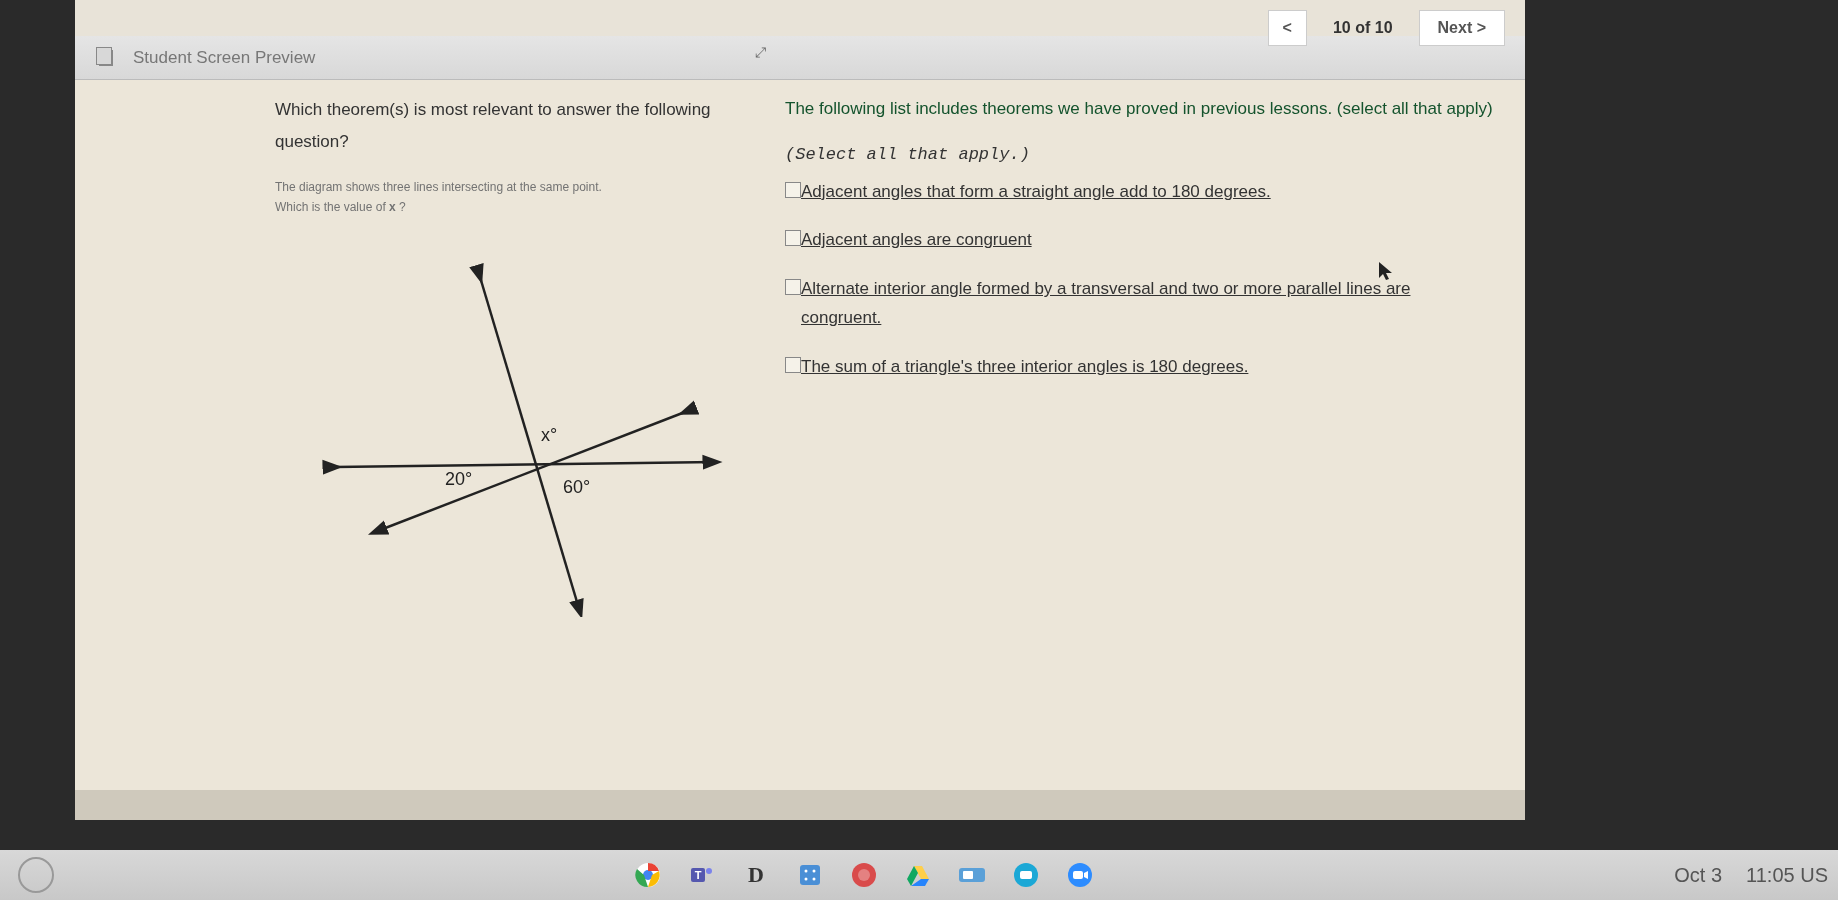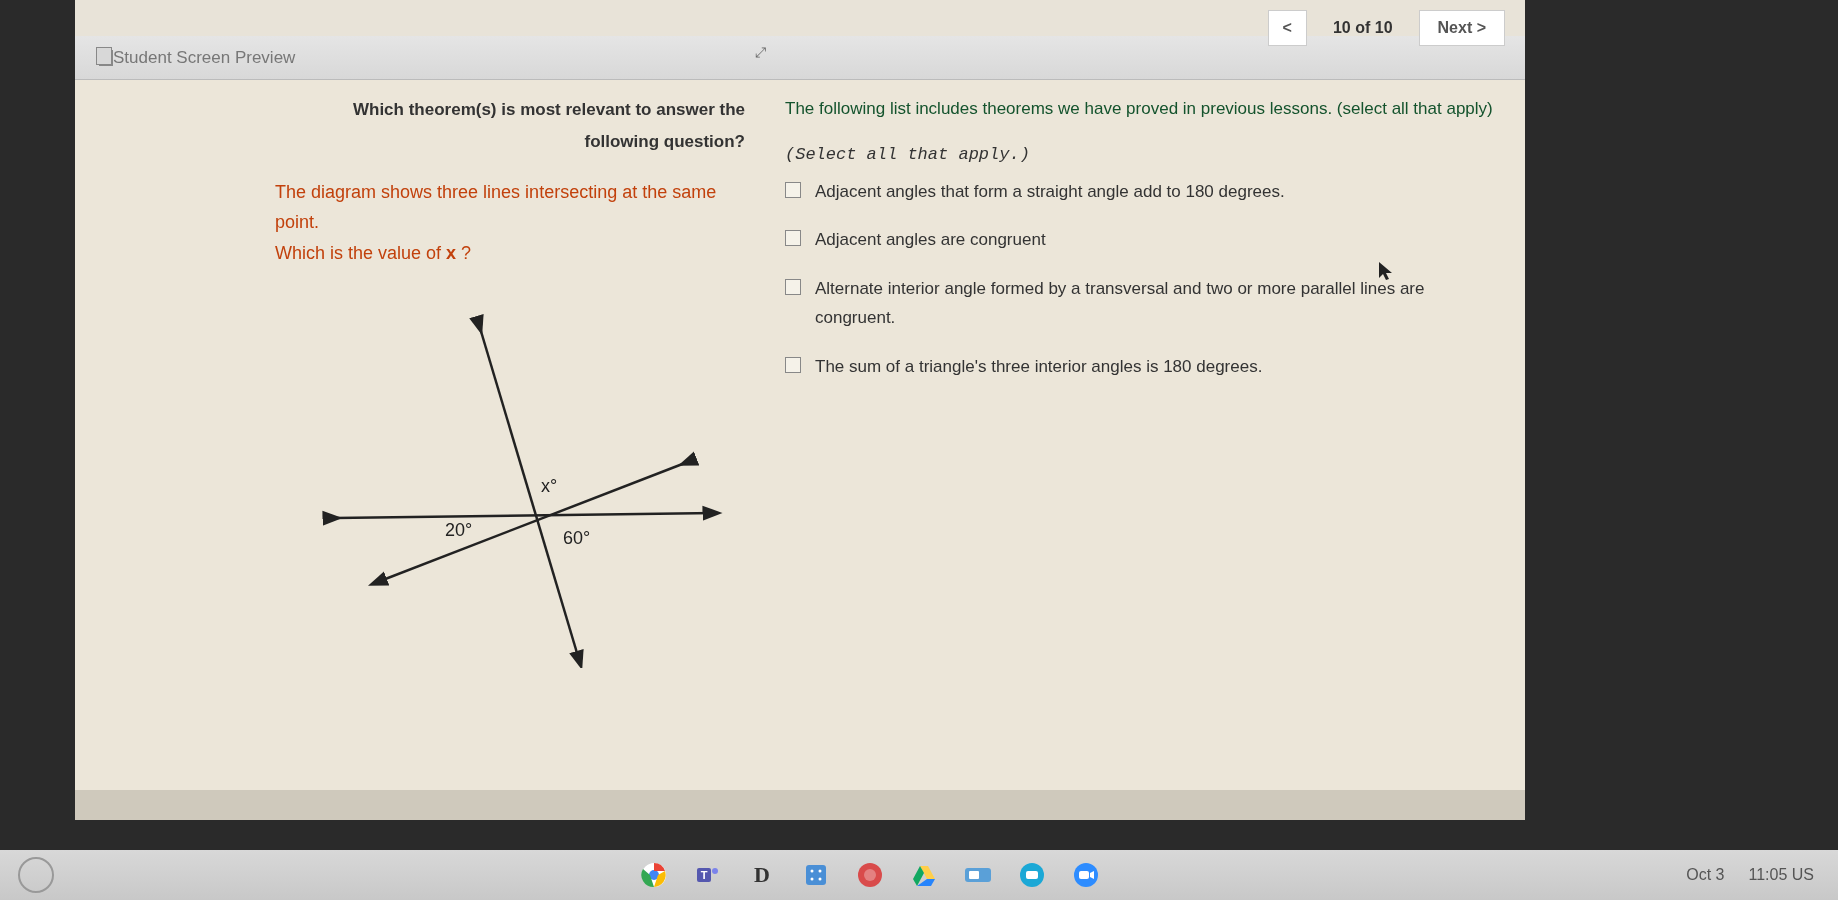--- a/index.html
+++ b/index.html
@@ -56,21 +56,21 @@
       position: absolute;
       top: 36px;
       left: 0;
       right: 0;
       height: 44px;
       background: linear-gradient(to bottom, #e5e5e5, #d8d8d8);
       border-bottom: 1px solid #bbb;
       display: flex;
       align-items: center;
       padding-left: 24px;
-      gap: 0;
+      gap: 20px;
       color: #777;
       font-size: 17px;
     }
     .expand-icon {
       position: absolute;
       top: 44px;
       left: 680px;
       color: #666;
       font-size: 14px;
     }
@@ -86,30 +86,29 @@
     }
     .left-col {
       width: 500px;
       padding-right: 30px;
     }
     .right-col {
       flex: 1;
       padding-left: 10px;
     }
     .question-title {
-      font-weight: bold;
+      font-weight: normal;
       font-size: 17px;
       color: #333;
       line-height: 1.9;
       margin-bottom: 18px;
-      text-align: right;
     }
     .question-body {
-      font-size: 18px;
-      color: #c2410c;
+      font-size: 12px;
+      color: #737373;
       line-height: 1.7;
       margin-bottom: 30px;
     }
     .q-strong {
       font-weight: bold;
     }
     .theorem-intro {
       font-size: 17px;
       color: #14532d;
       line-height: 1.8;
@@ -118,25 +117,25 @@
     .select-hint {
       font-style: italic;
       font-size: 17px;
       color: #333;
       margin-bottom: 14px;
       font-family: Liberation Mono, monospace;
     }
     .option-row {
       display: flex;
       align-items: flex-start;
-      gap: 14px;
       margin-bottom: 20px;
       font-size: 17px;
       color: #333;
       line-height: 1.7;
+      text-decoration: underline;
     }
     .chk {
       width: 16px;
       height: 16px;
       border: 1.5px solid #888;
       background: #f5f2e9;
       flex-shrink: 0;
       margin-top: 4px;
       cursor: pointer;
     }
@@ -192,22 +191,22 @@
       height: 32px;
       display: flex;
       align-items: center;
       justify-content: center;
       cursor: pointer;
     }
     .task-right {
       display: flex;
       align-items: center;
       gap: 24px;
-      padding-right: 24px;
-      font-size: 16px;
+      padding-right: 10px;
+      font-size: 20px;
       color: #555;
     }
     .copy-icon {
       width: 14px;
       height: 16px;
       border: 1.5px solid #888;
       position: relative;
     }
     .copy-icon::before {
       content: '';

